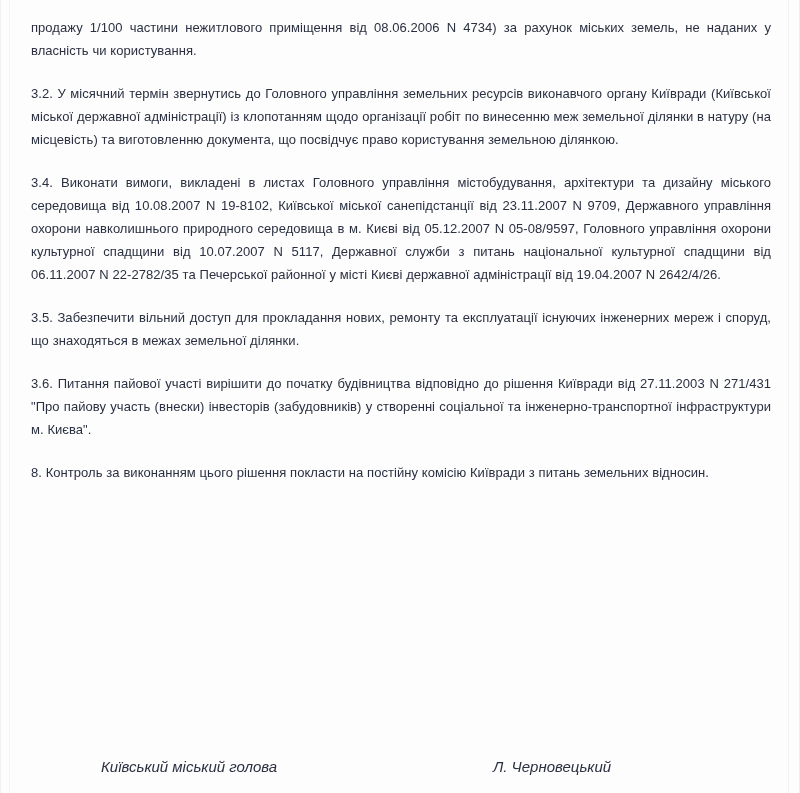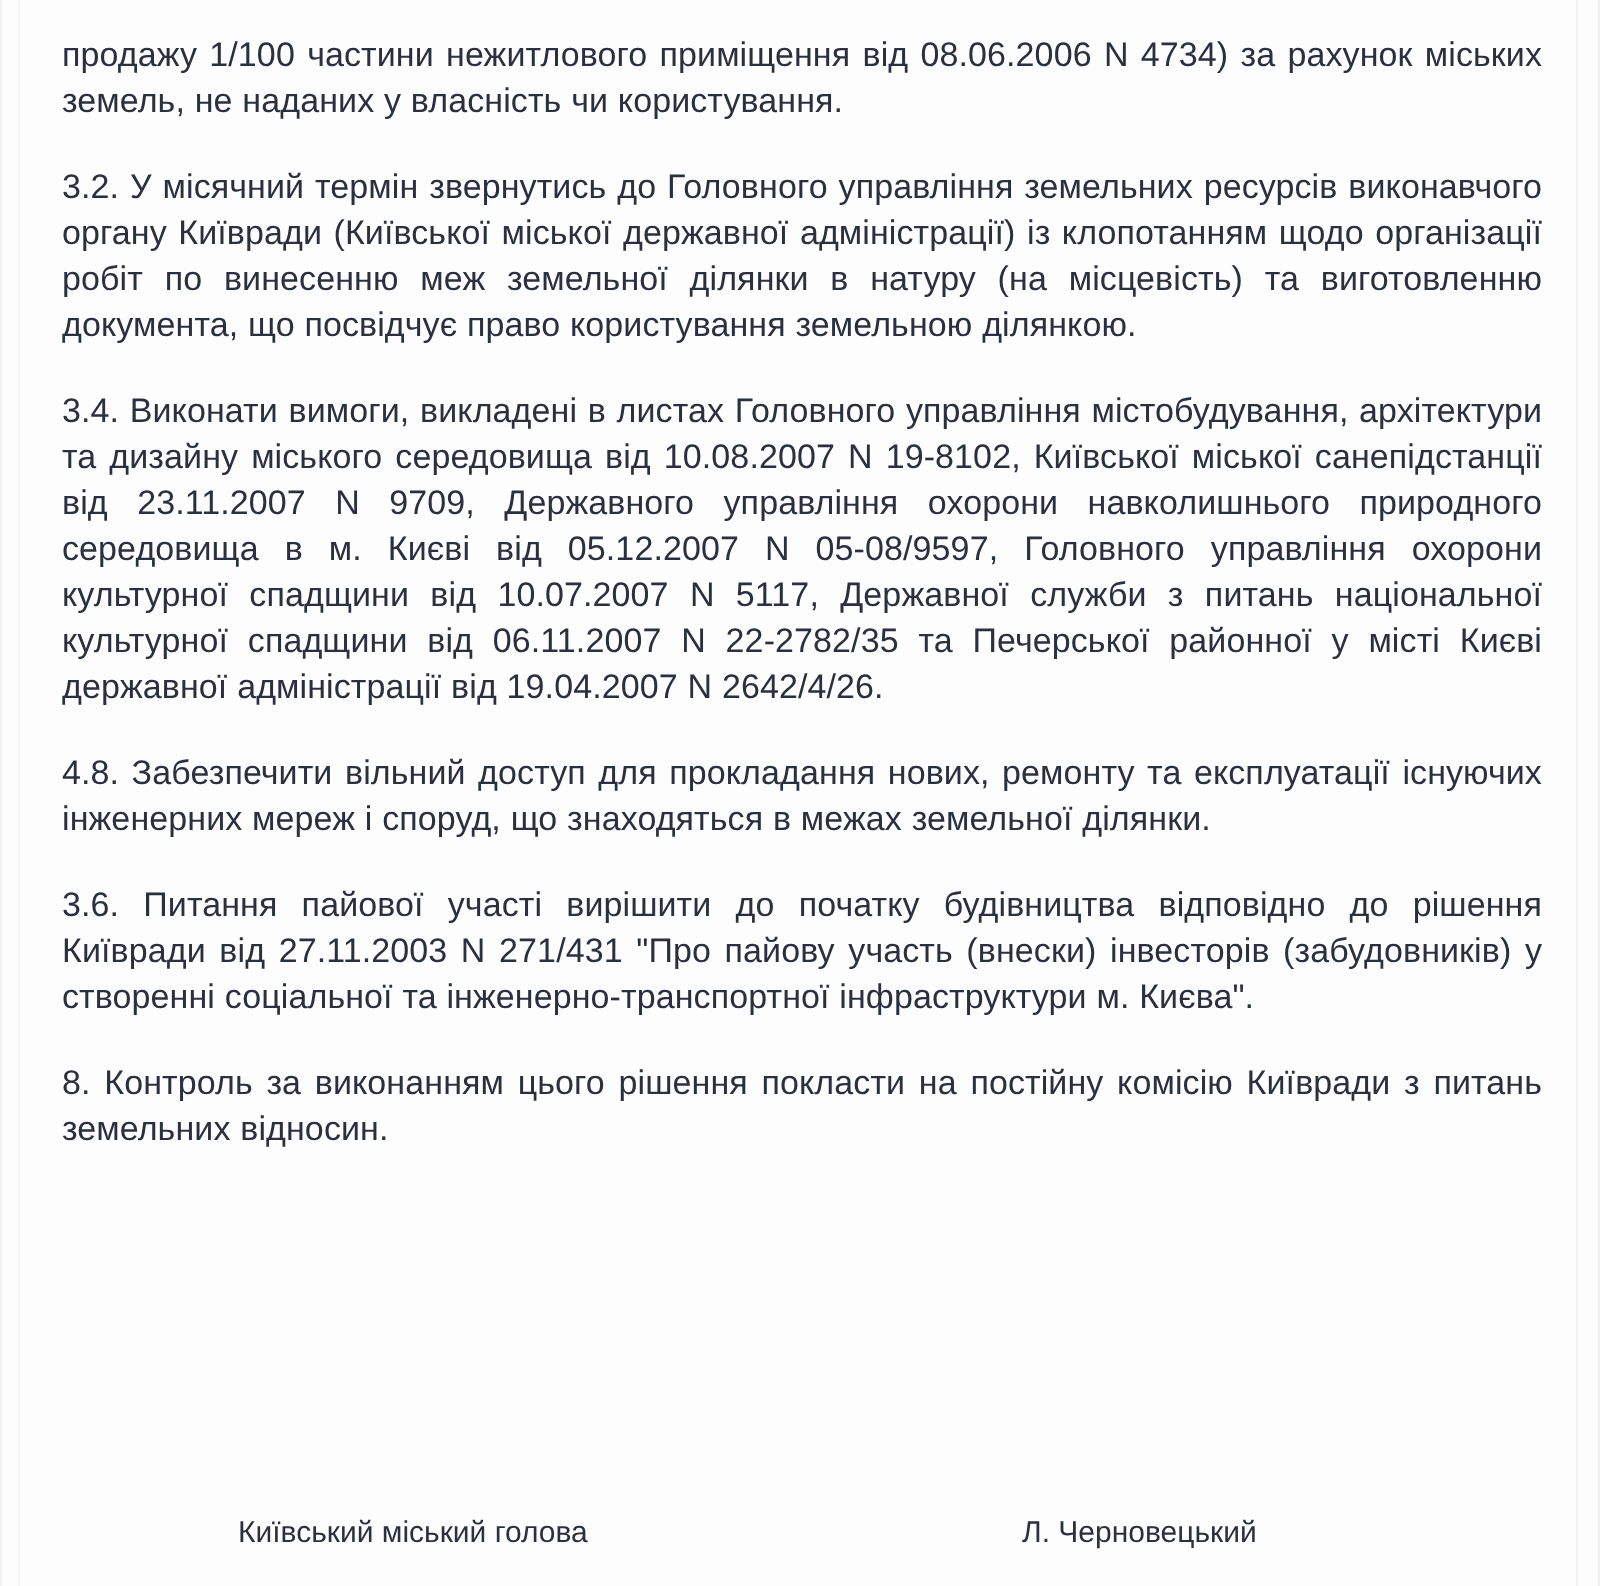--- a/index.html
+++ b/index.html
@@ -48,62 +48,63 @@
   #doc-body {
     position: absolute;
     left: 30px;
     top: 16px;
     width: 740px;
   }
 
   p.para {
     margin: 0 0 0 0;
     padding: 0;
-    font-size: 17px;
+    font-size: 13px;
     line-height: 23px;
     color: #2a3040;
     text-align: justify;
     text-justify: inter-word;
     letter-spacing: 0.05px;
     word-spacing: 0.1px;
   }
 
   p.para + p.para {
     margin-top: 20px;
   }
 
   
   #signature-block {
     position: absolute;
-    left: 118px;
+    left: 100px;
     top: 757px;
     width: 600px;
     font-size: 15px;
     line-height: 20px;
     color: #2a3040;
     white-space: nowrap;
+    font-style: italic;
   }
   #signature-block .sig-role {
     display: inline-block;
     width: 392px;
   }
   #signature-block .sig-name {
     display: inline-block;
   }
 </style>
 </head>
 <body>
 
 <div id="page">
 
   <div id="doc-body">
     <p class="para">продажу 1/100 частини нежитлового приміщення від 08.06.2006 N 4734) за рахунок міських земель, не наданих у власність чи користування.</p>
     <p class="para">3.2. У місячний термін звернутись до Головного управління земельних ресурсів виконавчого органу Київради (Київської міської державної адміністрації) із клопотанням щодо організації робіт по винесенню меж земельної ділянки в натуру (на місцевість) та виготовленню документа, що посвідчує право користування земельною ділянкою.</p>
     <p class="para">3.4. Виконати вимоги, викладені в листах Головного управління містобудування, архітектури та дизайну міського середовища від 10.08.2007 N 19-8102, Київської міської санепідстанції від 23.11.2007 N 9709, Державного управління охорони навколишнього природного середовища в м. Києві від 05.12.2007 N 05-08/9597, Головного управління охорони культурної спадщини від 10.07.2007 N 5117, Державної служби з питань національної культурної спадщини від 06.11.2007 N 22-2782/35 та Печерської районної у місті Києві державної адміністрації від 19.04.2007 N 2642/4/26.</p>
-    <p class="para">4.8. Забезпечити вільний доступ для прокладання нових, ремонту та експлуатації існуючих інженерних мереж і споруд, що знаходяться в межах земельної ділянки.</p>
+    <p class="para">3.5. Забезпечити вільний доступ для прокладання нових, ремонту та експлуатації існуючих інженерних мереж і споруд, що знаходяться в межах земельної ділянки.</p>
     <p class="para">3.6. Питання пайової участі вирішити до початку будівництва відповідно до рішення Київради від 27.11.2003 N 271/431 "Про пайову участь (внески) інвесторів (забудовників) у створенні соціальної та інженерно-транспортної інфраструктури м. Києва".</p>
     <p class="para">8. Контроль за виконанням цього рішення покласти на постійну комісію Київради з питань земельних відносин.</p>
   </div>
 
   <div id="signature-block">
     <span class="sig-role">Київський міський голова</span><span class="sig-name">Л. Черновецький</span>
   </div>
 
 </div>
 

